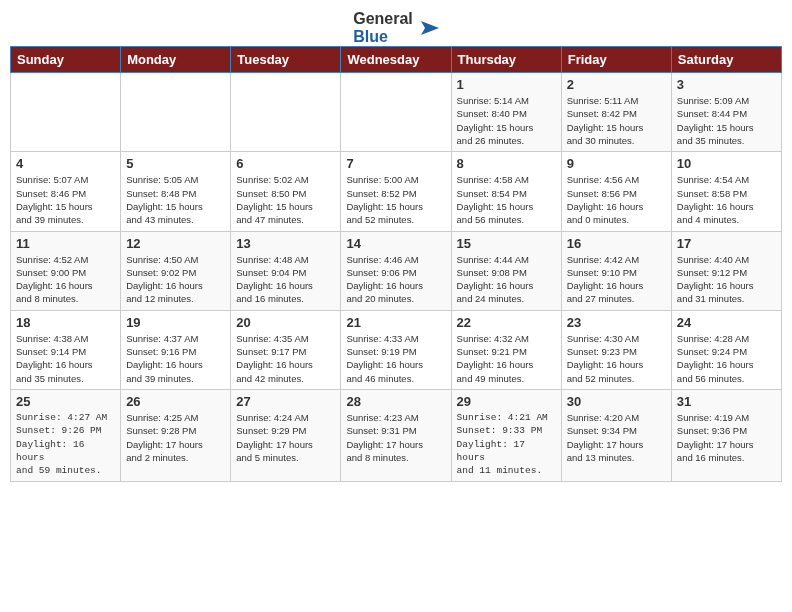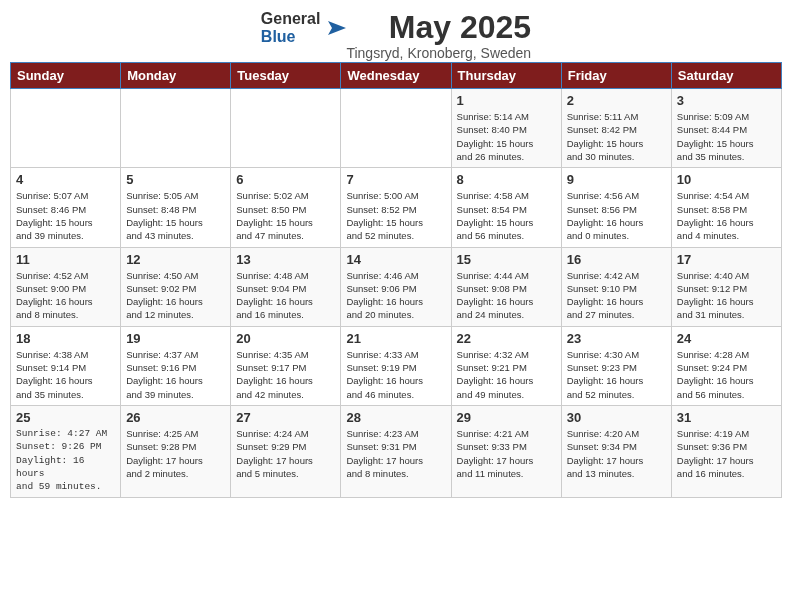--- a/index.html
+++ b/index.html
@@ -87,24 +87,20 @@
 <div class="header">
   <div class="logo">
   <div style="display:flex;flex-direction:column;line-height:1.1">
     <span style="font-size:16px;font-weight:bold;color:#333;">General</span>
     <span style="font-size:16px;font-weight:bold;color:#2060a0;">Blue</span>
   </div>
   <svg width="22" height="22" viewBox="0 0 22 22">
     <polygon points="4,4 22,11 4,18 8,11" fill="#2060a0"></polygon>
   </svg>
 </div>
-  <div class="title-block">
-    <div class="main-title">May 2025</div>
-    <div class="subtitle">Tingsryd, Kronoberg, Sweden</div>
-  </div>
 </div>
 
 <table class="calendar">
   <thead>
     <tr>
       <th>Sunday</th>
       <th>Monday</th>
       <th>Tuesday</th>
       <th>Wednesday</th>
       <th>Thursday</th>
@@ -317,21 +313,21 @@
         </td>
         <td>
           <span class="day-number">28</span>
           <div class="day-info" style="white-space: pre-line;">Sunrise: 4:23 AM
 Sunset: 9:31 PM
 Daylight: 17 hours
 and 8 minutes.</div>
         </td>
         <td>
           <span class="day-number">29</span>
-          <div class="day-info" style="white-space: pre-line;">Sunrise: 4:21 AM
+          <div class="day-info" style="white-space: pre-line; font-family: Liberation Mono, monospace;">Sunrise: 4:21 AM
 Sunset: 9:33 PM
 Daylight: 17 hours
 and 11 minutes.</div>
         </td>
         <td>
           <span class="day-number">30</span>
           <div class="day-info" style="white-space: pre-line;">Sunrise: 4:20 AM
 Sunset: 9:34 PM
 Daylight: 17 hours
 and 13 minutes.</div>

